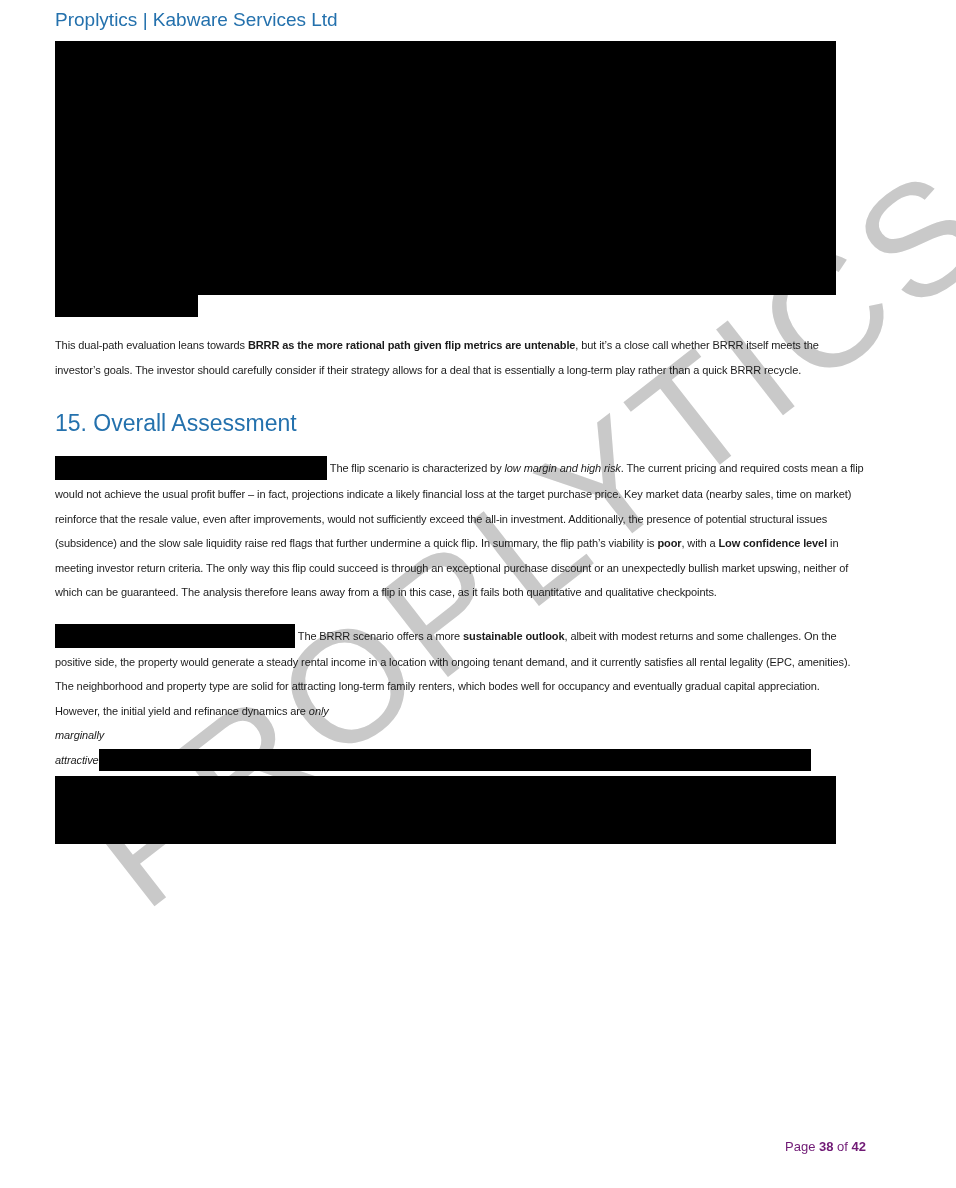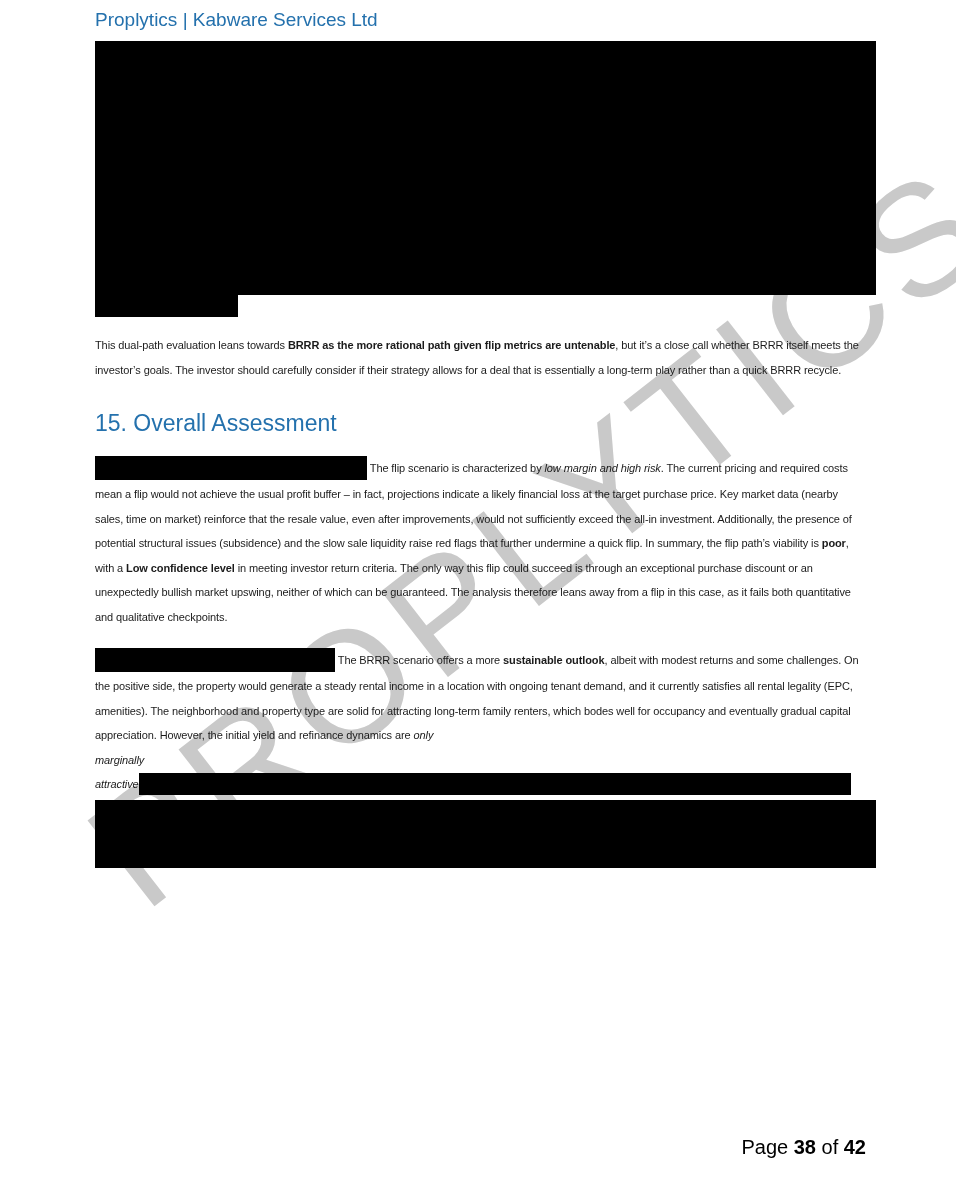--- a/index.html
+++ b/index.html
@@ -25,21 +25,21 @@
     color:var(--wm);
     font-weight:400;
     white-space:nowrap;
     transform:rotate(-38deg);
     transform-origin:0 0;
     user-select:none;
   }
   .page-inner{
     position:relative;
     z-index:1;
-    padding:8px 90px 0 95px;
+    padding:8px 90px 0 55px;
   }
   .doc-header{
     font-size:19px;
     line-height:24px;
     color:var(--accent);
     margin:0 0 9px 0;
   }
   .redact-block{background:#000;}
   .top-redaction .main{width:781px;height:254px;}
   .top-redaction .tail{width:143px;height:22px;}
@@ -61,23 +61,23 @@
   .redact-inline{
     display:inline-block;
     background:#000;
     vertical-align:middle;
     margin-bottom:2px;
   }
   .doc-footer{
     position:absolute;
     right:90px;
     bottom:30px;
-    font-size:20px;
+    font-size:13px;
     line-height:22px;
-    color:#000000;
+    color:#701a75;
     z-index:1;
   }
 </style>
 </head>
 <body>
 
 <div class="watermark">PROPLYTICS</div>
 
 <div class="page-inner">
 

